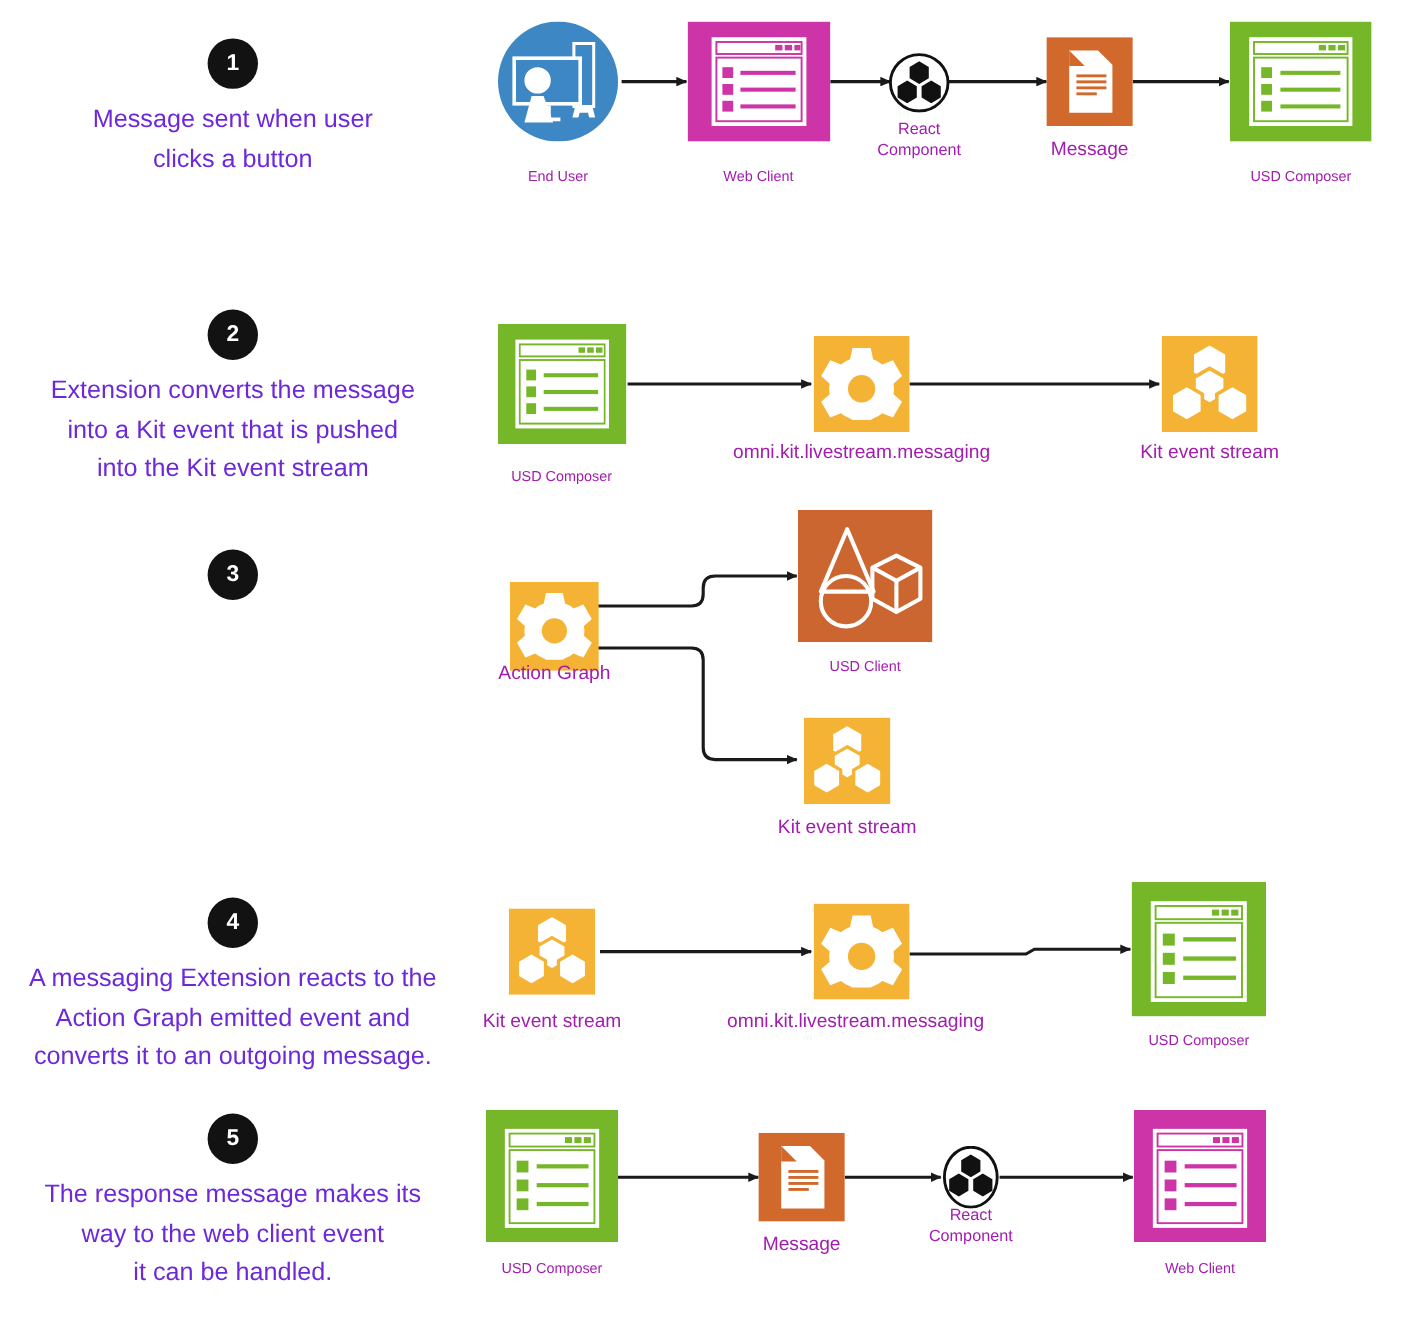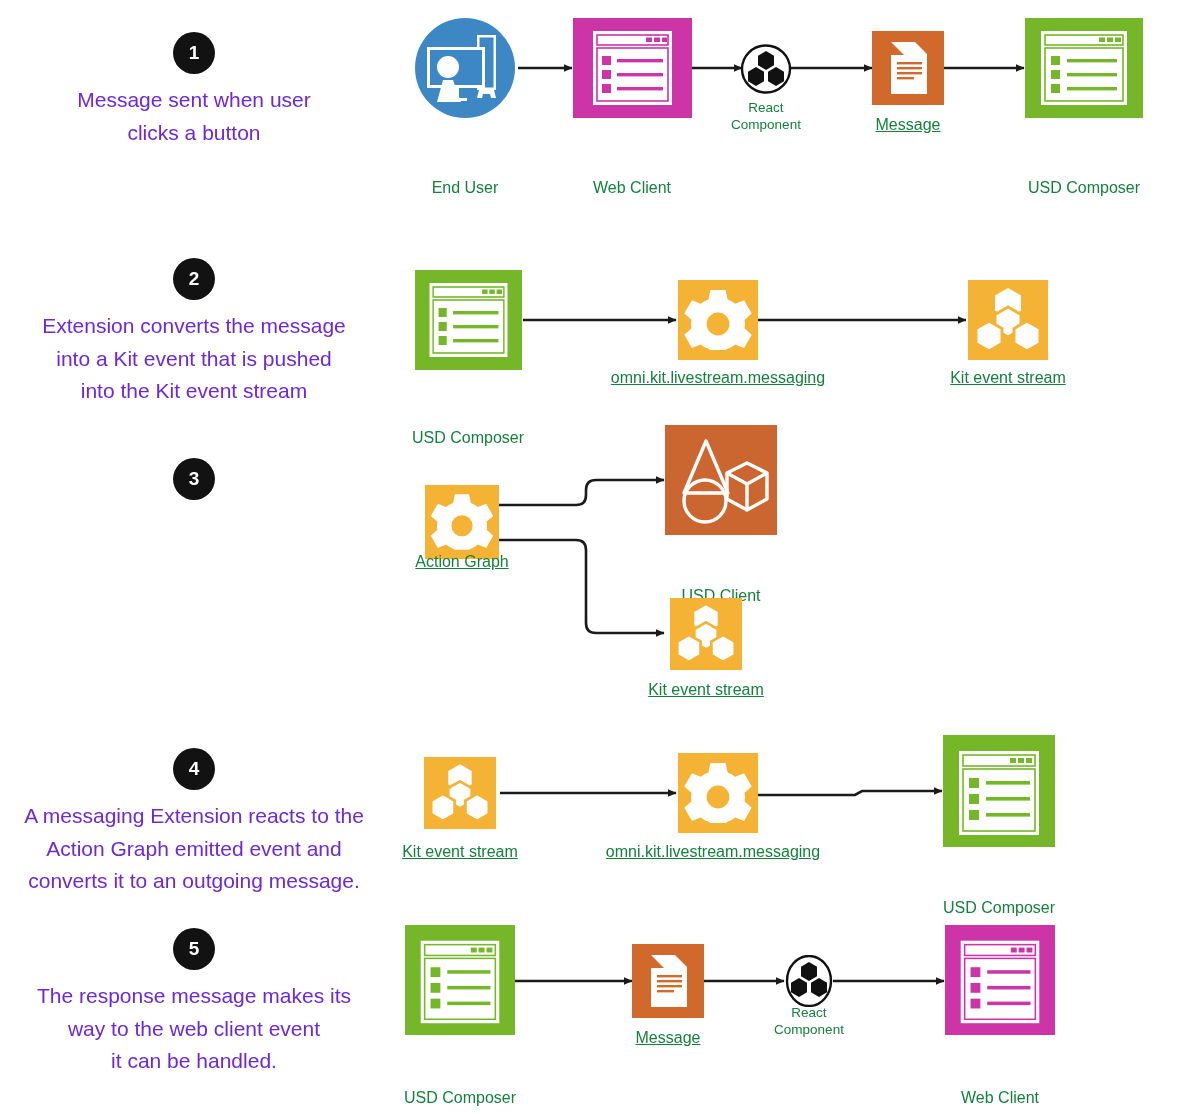--- a/index.html
+++ b/index.html
@@ -49,26 +49,26 @@
     line-height: 1.55;
     color: #6d28d9;
     white-space: pre-line;
   }
   .step-text .em { font-style: italic; }
 
   
   .node-label {
     position: absolute;
     text-align: center;
-    color: #15803d;
+    color: #a21caf;
     line-height: 1.25;
     white-space: pre-line;
   }
-  .lbl-lg { font-size: 16px; margin-top: 38px; }
-  .lbl-md { font-size: 16px; text-decoration: underline; }
+  .lbl-lg { font-size: 12px; }
+  .lbl-md { font-size: 16px; }
   .lbl-sm { font-size: 13.5px; }
 
   
   .icon {
     position: absolute;
   }
   .icon svg { display: block; }
 
   
   .wires {

